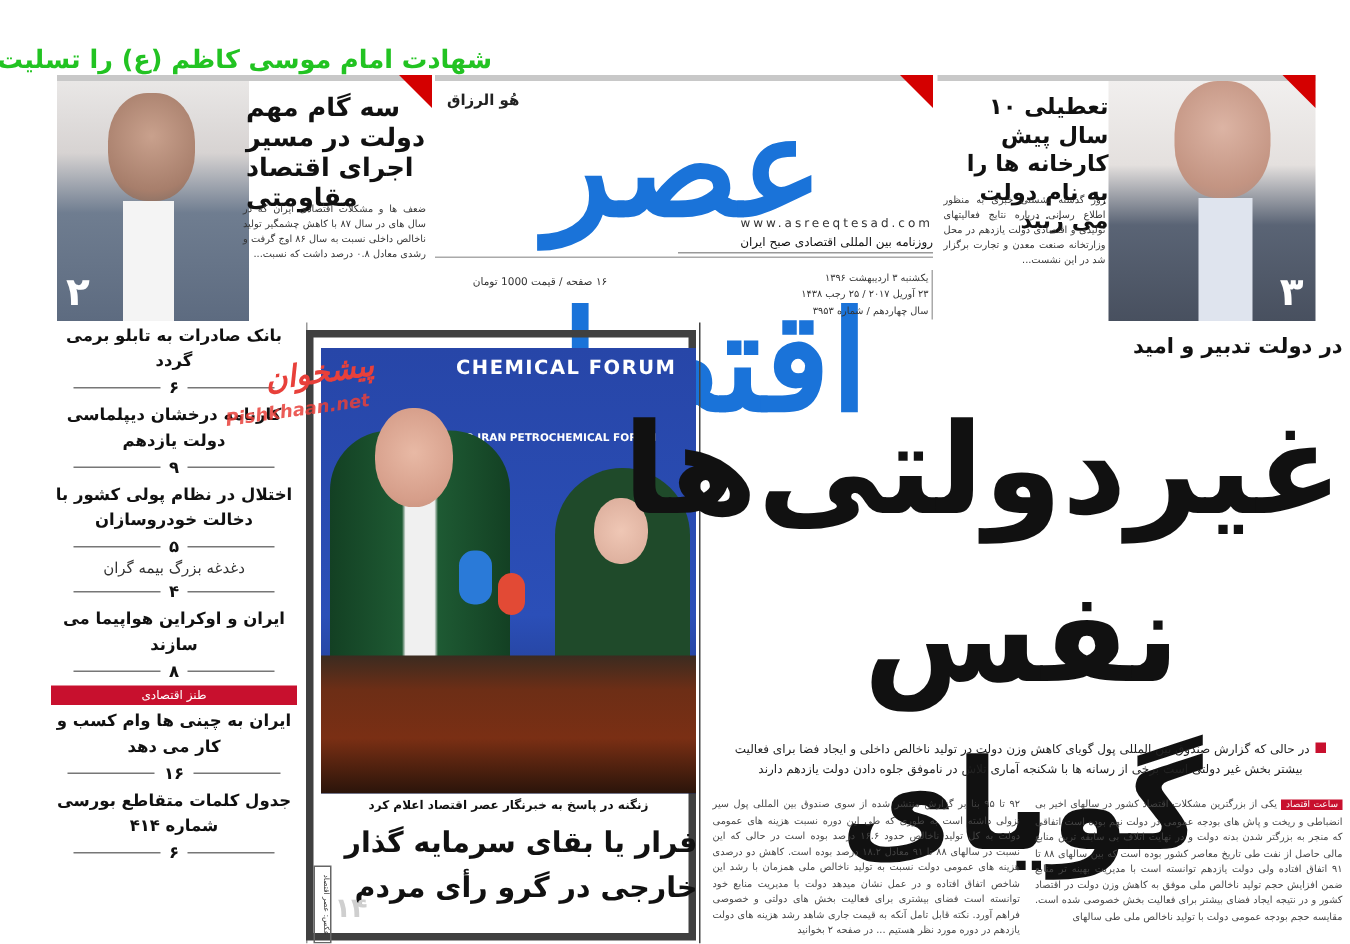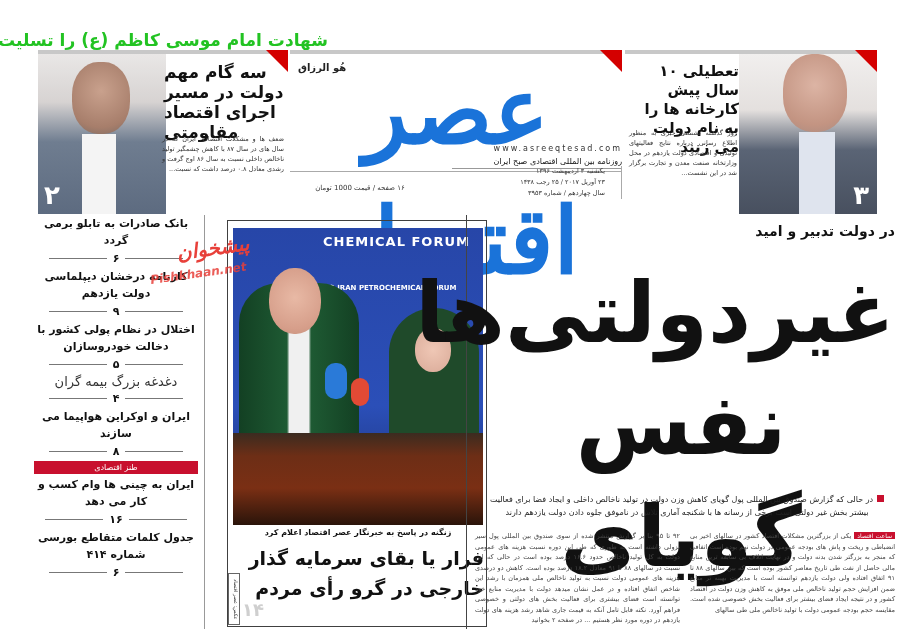--- a/index.html
+++ b/index.html
@@ -18,51 +18,51 @@
   .teaser-left .photo .shirt { position: absolute; left: 44px; top: 80px; width: 34px; height: 80px; background: #f4f4f4; }
   .teaser-left .title { position: absolute; right: 4px; top: 8px; width: 120px; font-size: 17px; font-weight: bold; line-height: 20px; text-align: left; margin-left: 48px; }
   .teaser-left .body { position: absolute; right: 4px; top: 80px; width: 122px; font-size: 6.5px; line-height: 10px; color: #333; text-align: justify; }
 
   
   .masthead { left: 290px; width: 332px; }
   .logo { position: absolute; left: 0; top: -8px; width: 332px; height: 132px; font-size: 92px; font-weight: bold; color: #1a73d9; text-align: center; line-height: 130px; letter-spacing: -2px; font-family: "DejaVu Serif", serif; }
   .motto { position: absolute; left: 8px; top: 8px; font-size: 10px; font-weight: bold; color: #222; }
   .website { position: absolute; right: 0; top: 90px; font-size: 8px; letter-spacing: 2px; direction: ltr; color: #333; }
   .tagline { position: absolute; right: 0; top: 103px; width: 170px; font-size: 8px; border-bottom: 1px solid #999; padding-bottom: 2px; text-align: right; }
-  .dateline { position: absolute; right: 0; top: 112px; width: 165px; font-size: 6.5px; line-height: 11px; color: #333; text-align: right; border-right: 1px solid #aaa; padding-right: 16px; }
+  .dateline { position: absolute; right: 0; top: 126px; width: 165px; font-size: 6.5px; line-height: 11px; color: #333; text-align: right; border-right: 1px solid #aaa; padding-right: 2px; }
   .price { position: absolute; left: 0; top: 130px; width: 140px; font-size: 7px; text-align: center; color: #333; }
   .masthead-divider { position: absolute; left: 0; top: 117px; width: 332px; border-top: 1px solid #aaa; }
 
   
   .teaser-right { left: 625px; width: 252px; }
   .teaser-right .photo { position: absolute; right: 0; top: 0; width: 138px; height: 160px; background: linear-gradient(180deg, #f1efee 0%, #e4e0de 35%, #5a6475 60%, #48505f 100%); overflow: hidden; }
   .teaser-right .photo .head { position: absolute; left: 44px; top: 0; width: 64px; height: 78px; border-radius: 45%; background: radial-gradient(circle at 50% 40%, #dcb4a4 0%, #c39482 70%, #a98a80 100%); }
   .teaser-right .photo .shirt { position: absolute; left: 60px; top: 78px; width: 36px; height: 82px; background: #dfe4ee; }
   .teaser-right .page-num { position: absolute; right: 8px; bottom: 4px; font-size: 26px; font-weight: bold; color: #fff; }
   .teaser-right .title { position: absolute; left: 2px; top: 8px; width: 112px; font-size: 15px; font-weight: bold; line-height: 19px; text-align: right; }
   .teaser-right .body { position: absolute; left: 4px; top: 74px; width: 108px; font-size: 6.5px; line-height: 10px; color: #333; text-align: justify; }
 
   .page-num-left { position: absolute; left: 6px; bottom: 4px; font-size: 26px; font-weight: bold; color: #fff; }
 
   
   .index-col { position: absolute; left: 30px; top: 215px; width: 172px; height: 414px; }
   .index-item { text-align: center; font-size: 11px; font-weight: bold; line-height: 17px; }
-  .index-kicker { font-size: 13px; font-weight: normal; color: #333; text-align: center; }
+  .index-kicker { font-size: 10px; font-weight: normal; color: #333; text-align: center; }
   .index-sep { display: flex; align-items: center; justify-content: center; gap: 6px; font-size: 11px; font-weight: bold; margin: 3px 0; direction: ltr; }
   .index-sep .line { flex: 0 0 58px; border-top: 1px solid #777; }
   .satire { background: #c8102e; color: #fff; font-size: 8px; text-align: center; height: 13px; line-height: 13px; margin: 2px 4px 2px 4px; }
   .col-rule-left { position: absolute; left: 204px; top: 215px; height: 414px; border-left: 1px solid #999; }
 
   
   .watermark { position: absolute; left: 148px; top: 238px; direction: ltr; transform: rotate(-8deg); color: #e8403a; pointer-events: auto; }
   .watermark .fa { font-size: 20px; font-style: italic; font-weight: bold; font-family: "DejaVu Serif", serif; display: block; text-align: center; margin-left: 30px; }
   .watermark .en { font-size: 12px; font-weight: bold; font-style: italic; opacity: 0.85; }
 
   
-  .photo-box { position: absolute; left: 204px; top: 220px; width: 260px; height: 407px; border: 1px solid #404040; margin-left: 23px; }
+  .photo-box { position: absolute; left: 204px; top: 220px; width: 260px; height: 407px; border: 5px solid #404040; }
   .main-photo { position: absolute; left: 5px; top: 7px; width: 250px; height: 297px; background: linear-gradient(180deg, #2746a8 0%, #2b4fb8 60%, #1a2c6a 100%); overflow: hidden; }
   .main-photo .banner-text { position: absolute; left: 90px; top: 6px; font-size: 13px; font-weight: bold; color: #fff; direction: ltr; letter-spacing: 1px; }
   .main-photo .banner-sub { position: absolute; left: 92px; top: 56px; font-size: 7px; font-weight: bold; color: #fff; direction: ltr; line-height: 9px; }
   .main-photo .man { position: absolute; left: 6px; top: 55px; width: 120px; height: 170px; background: linear-gradient(90deg, #134023 0%, #1e5a33 40%, #f0f0f0 42%, #f0f0f0 58%, #1e5a33 60%, #134023 100%); border-radius: 40px 40px 0 0; }
   .main-photo .man-head { position: absolute; left: 36px; top: 40px; width: 52px; height: 66px; border-radius: 48%; background: radial-gradient(circle at 50% 45%, #e8b9a5 0%, #d69e8a 70%, #c4907c 100%); }
   .main-photo .woman { position: absolute; left: 156px; top: 80px; width: 90px; height: 150px; background: #1f4a2a; border-radius: 45px 45px 10px 10px; }
   .main-photo .woman-face { position: absolute; left: 182px; top: 100px; width: 36px; height: 44px; border-radius: 48%; background: radial-gradient(circle, #efc7b5 0%, #d9aa98 100%); }
   .main-photo .mic1 { position: absolute; left: 92px; top: 135px; width: 22px; height: 36px; border-radius: 10px; background: #2a7ad8; }
   .main-photo .mic2 { position: absolute; left: 118px; top: 150px; width: 18px; height: 28px; border-radius: 9px; background: #e24a35; }
   .main-photo .podium { position: absolute; left: 0; top: 205px; width: 250px; height: 92px; background: linear-gradient(180deg, #3b2b20 0%, #6d2e16 25%, #7a2f14 60%, #2a140a 100%); }

